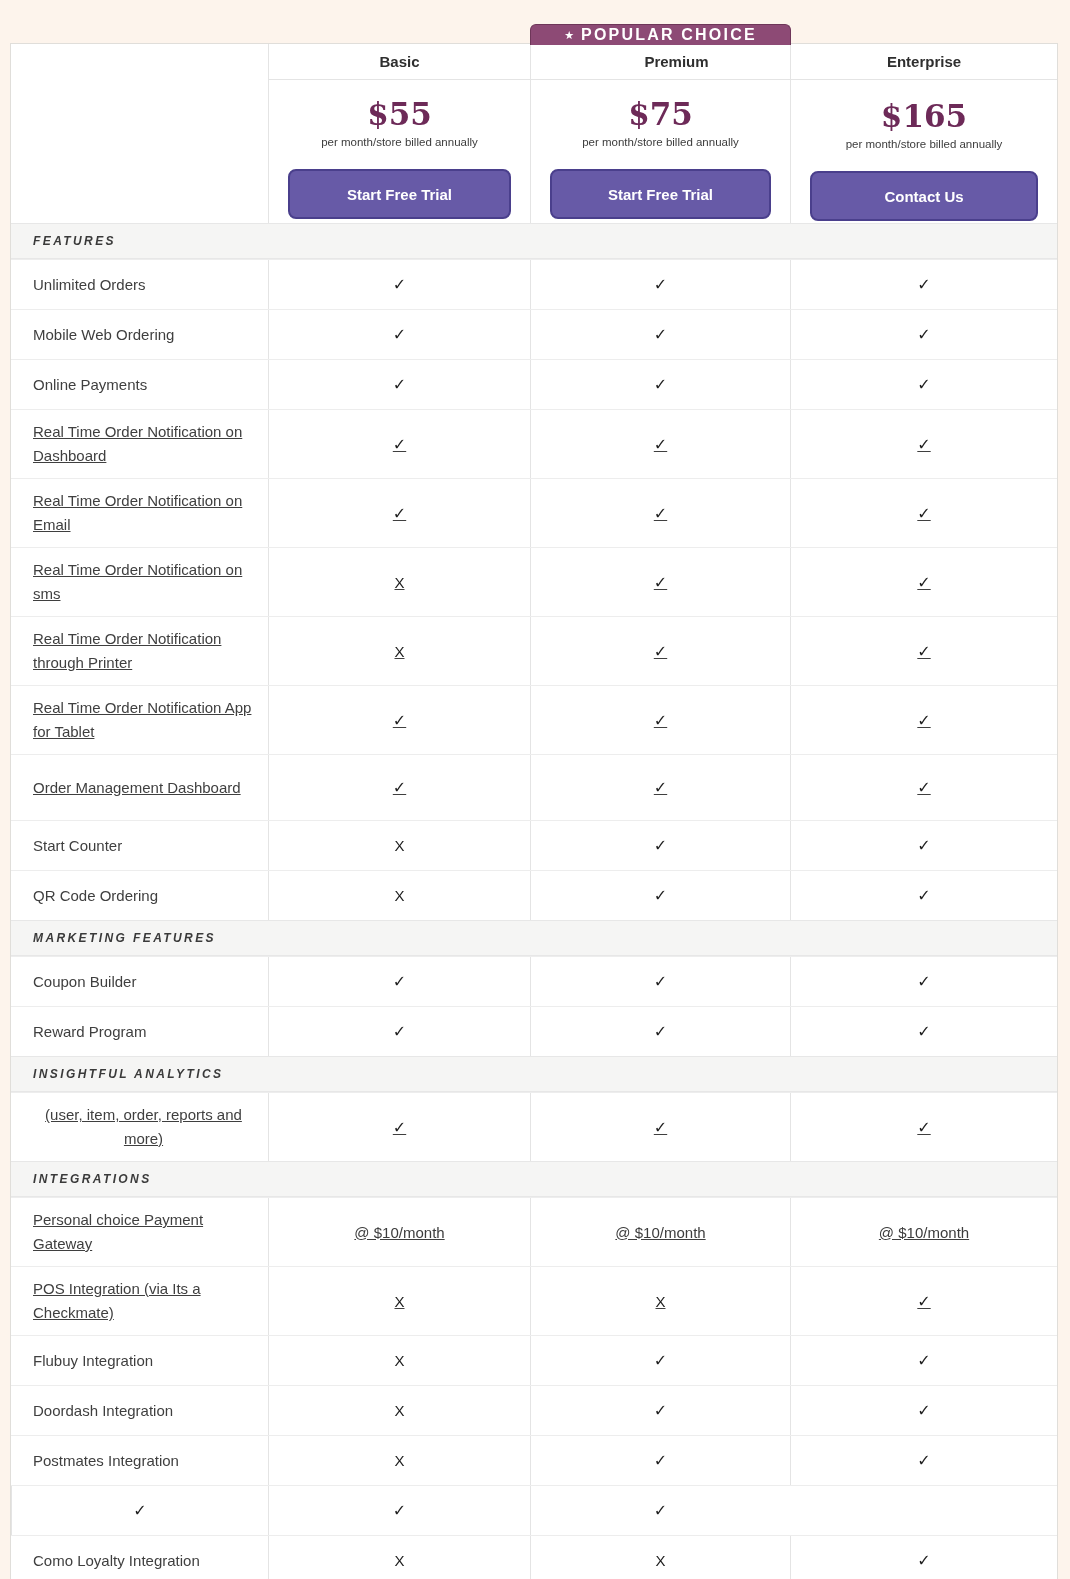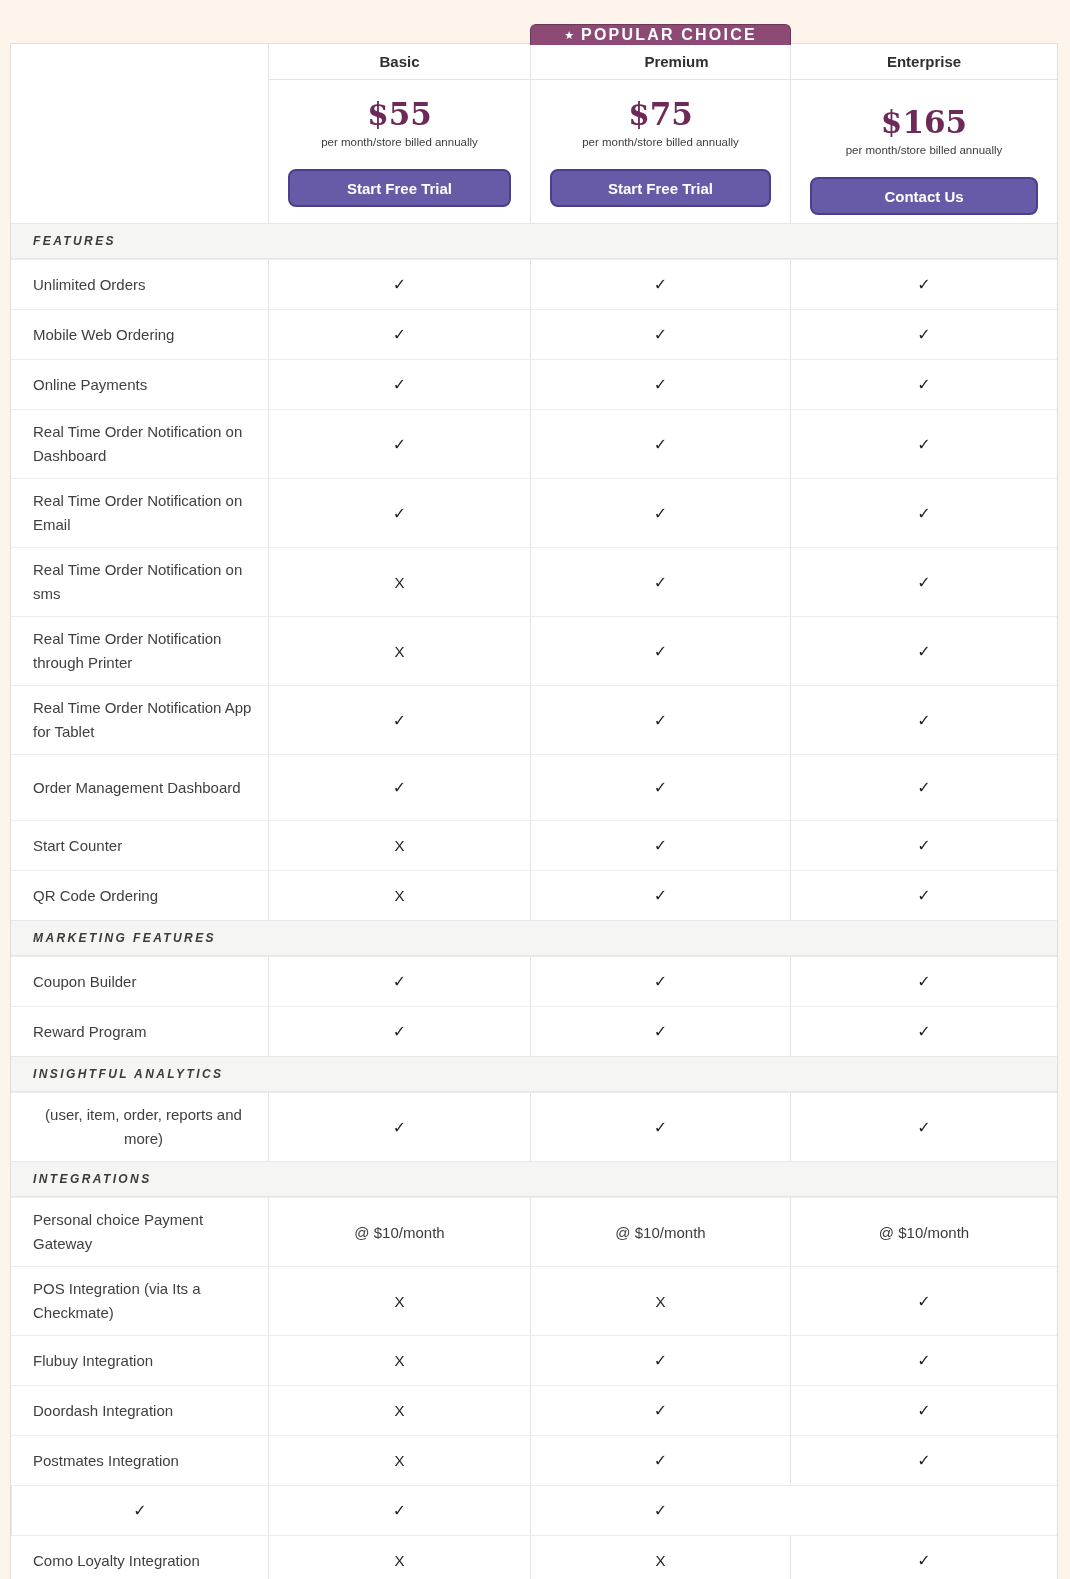--- a/index.html
+++ b/index.html
@@ -56,21 +56,21 @@
     padding-top: 17px;
   }
   .price {
     font-family: "DejaVu Serif", "Liberation Serif", serif;
     font-size: 31px; font-weight: bold; color: #6d2a58; line-height: 1.1;
   }
   .billing-note { font-size: 11.5px; color: #3c3c3c; margin-top: 5px; }
   .cta-button {
     margin-top: 21px;
     width: calc(100% - 38px);
-    height: 38px;
+    height: 50px;
     background: #675aa7;
     border: 2px solid #4a3f8c;
     border-radius: 8px;
     color: #ffffff;
     font-family: inherit;
     font-size: 15px;
     font-weight: bold;
     cursor: pointer;
   }
   
@@ -81,21 +81,21 @@
     height: 36px;
     display: flex; align-items: center;
     padding-left: 22px;
     font-size: 12px; font-weight: bold; color: #3a3a3a;
     letter-spacing: 2.4px;
     font-style: italic;
   }
   
   .frow { border-top: 1px solid #ededed; min-height: 50px; }
   .frow:first-child { border-top: none; }
-  .frow.tall { min-height: 66px; }
+  .frow.tall { min-height: 66px; text-decoration: underline; }
   .label-cell {
     display: flex; align-items: center;
     padding: 10px 14px 10px 22px;
     font-size: 15px; color: #3f3f3f; line-height: 24px;
   }
   .label-cell.center { justify-content: center; text-align: center; padding-left: 22px; }
   .value-cell {
     border-left: 1px solid #e4e4e4;
     display: flex; align-items: center; justify-content: center;
     font-size: 15px; color: #1d1d1d;

